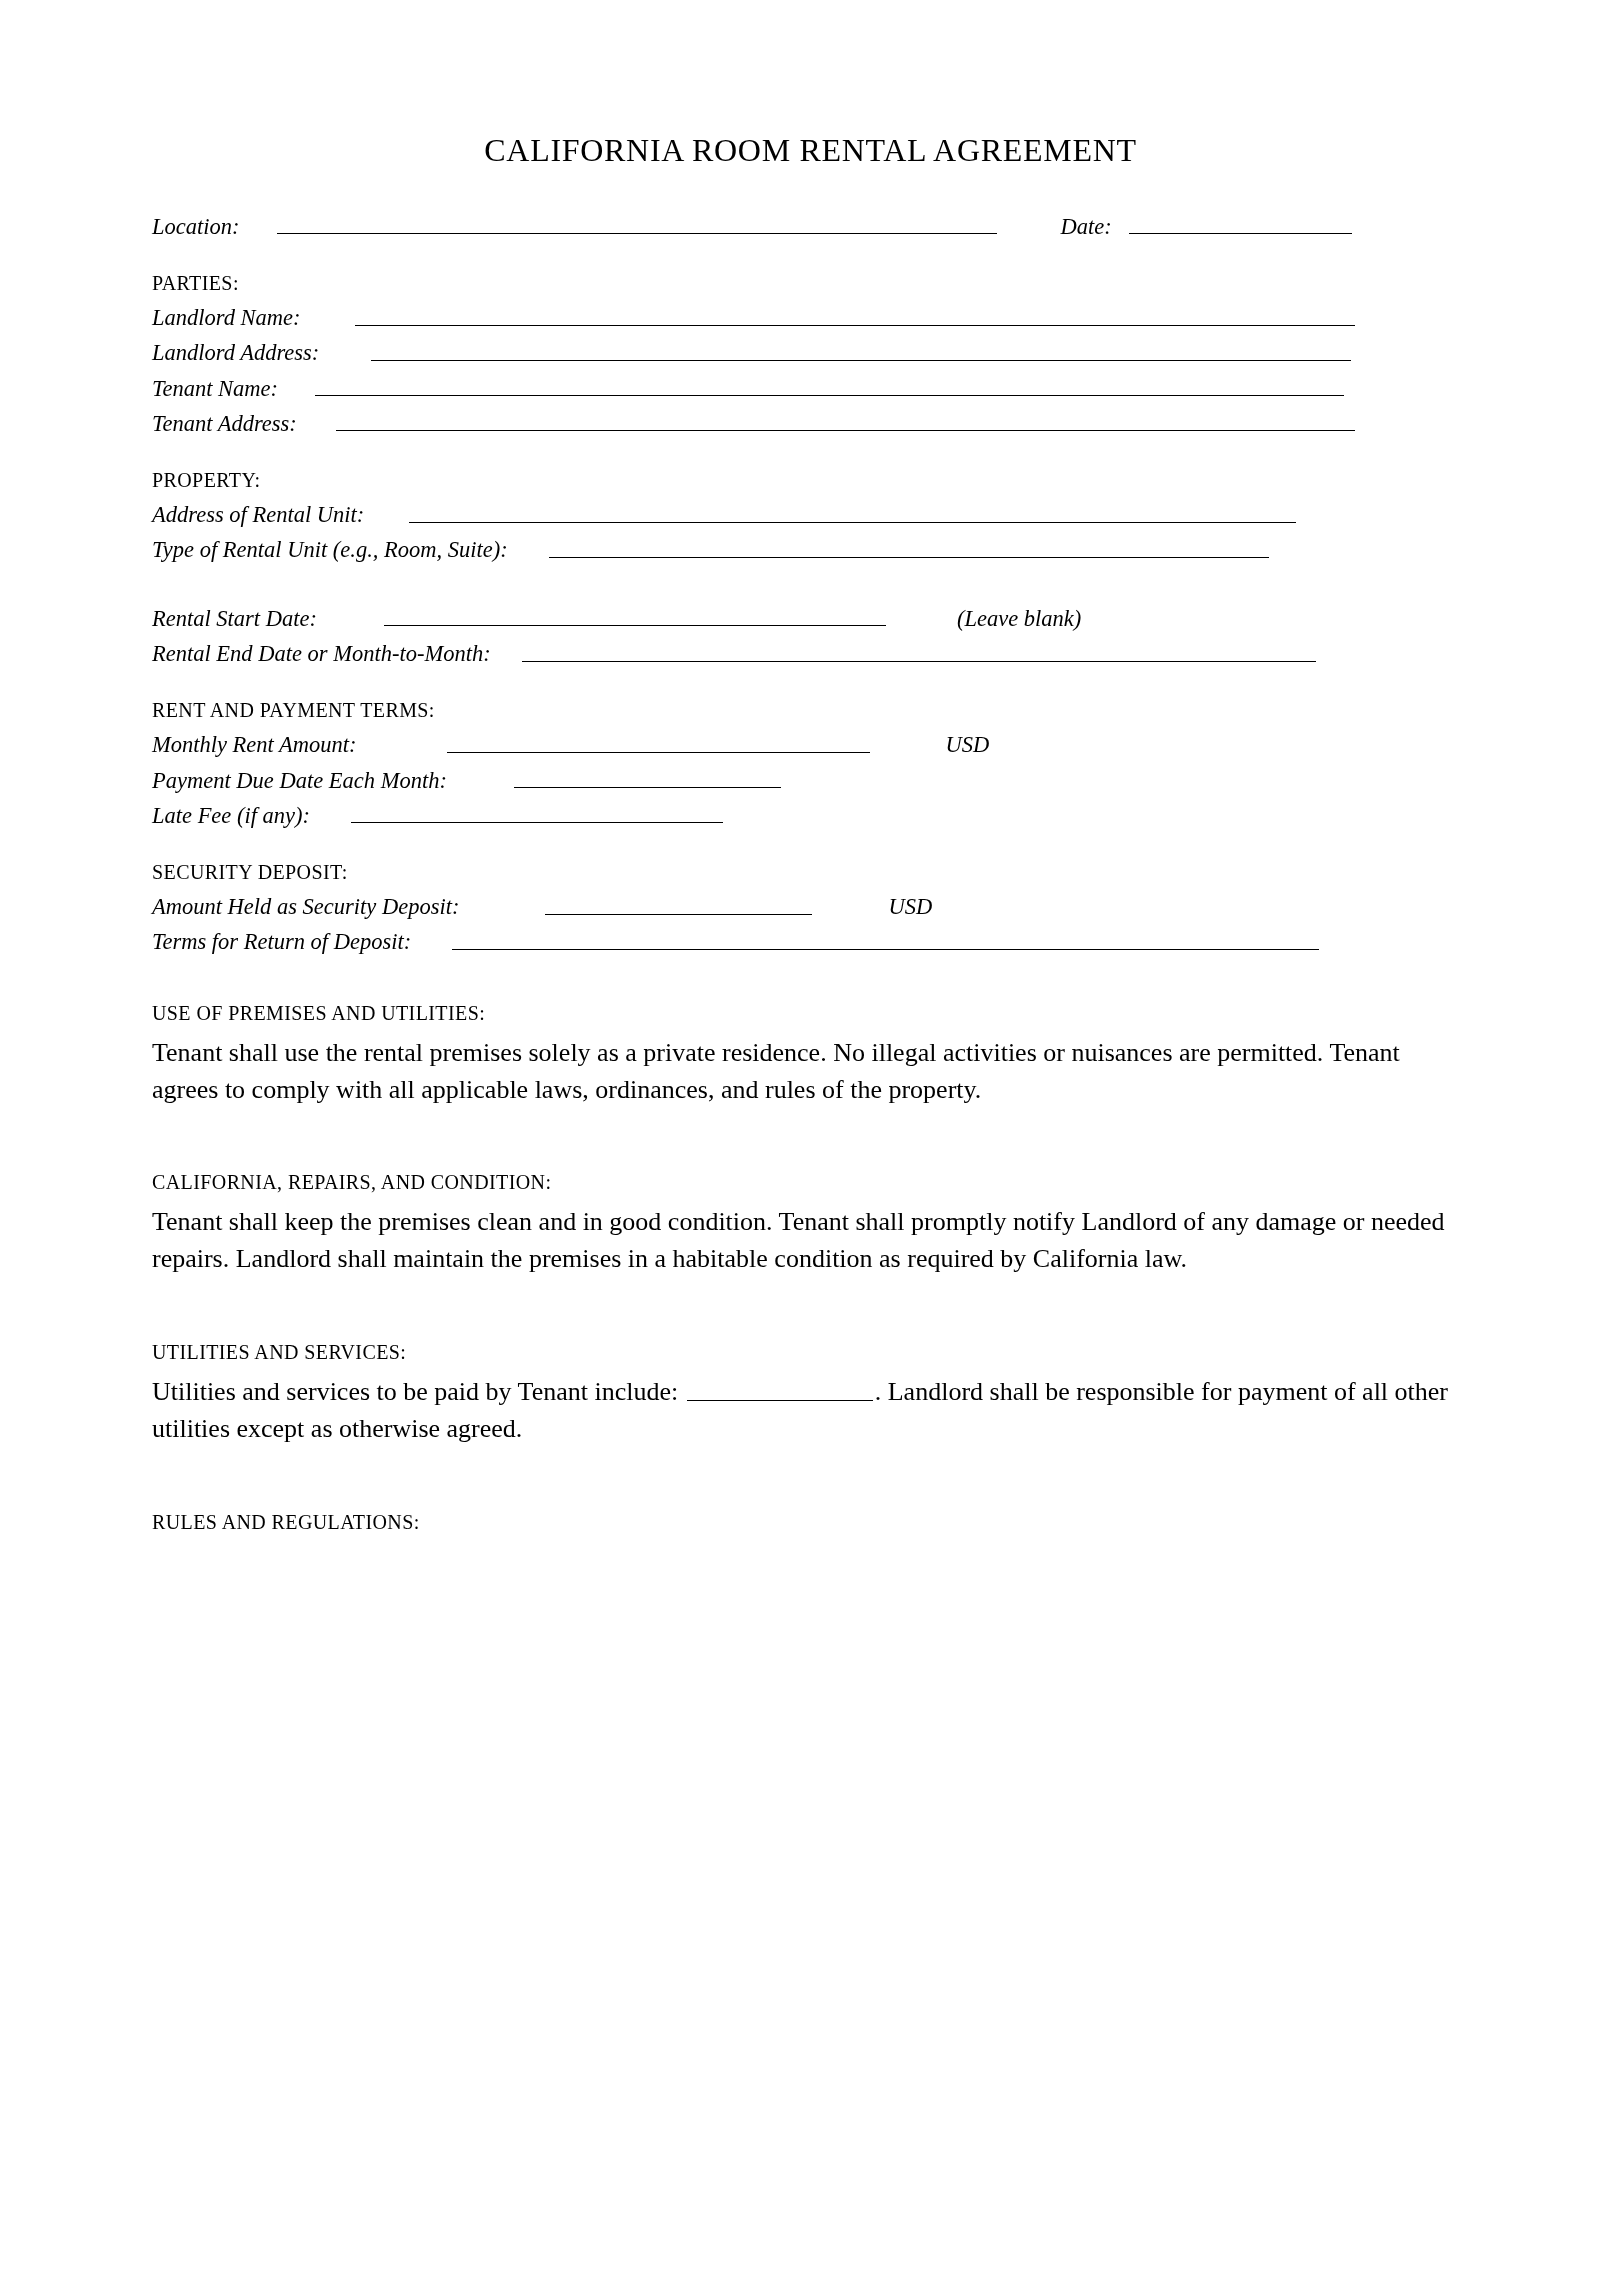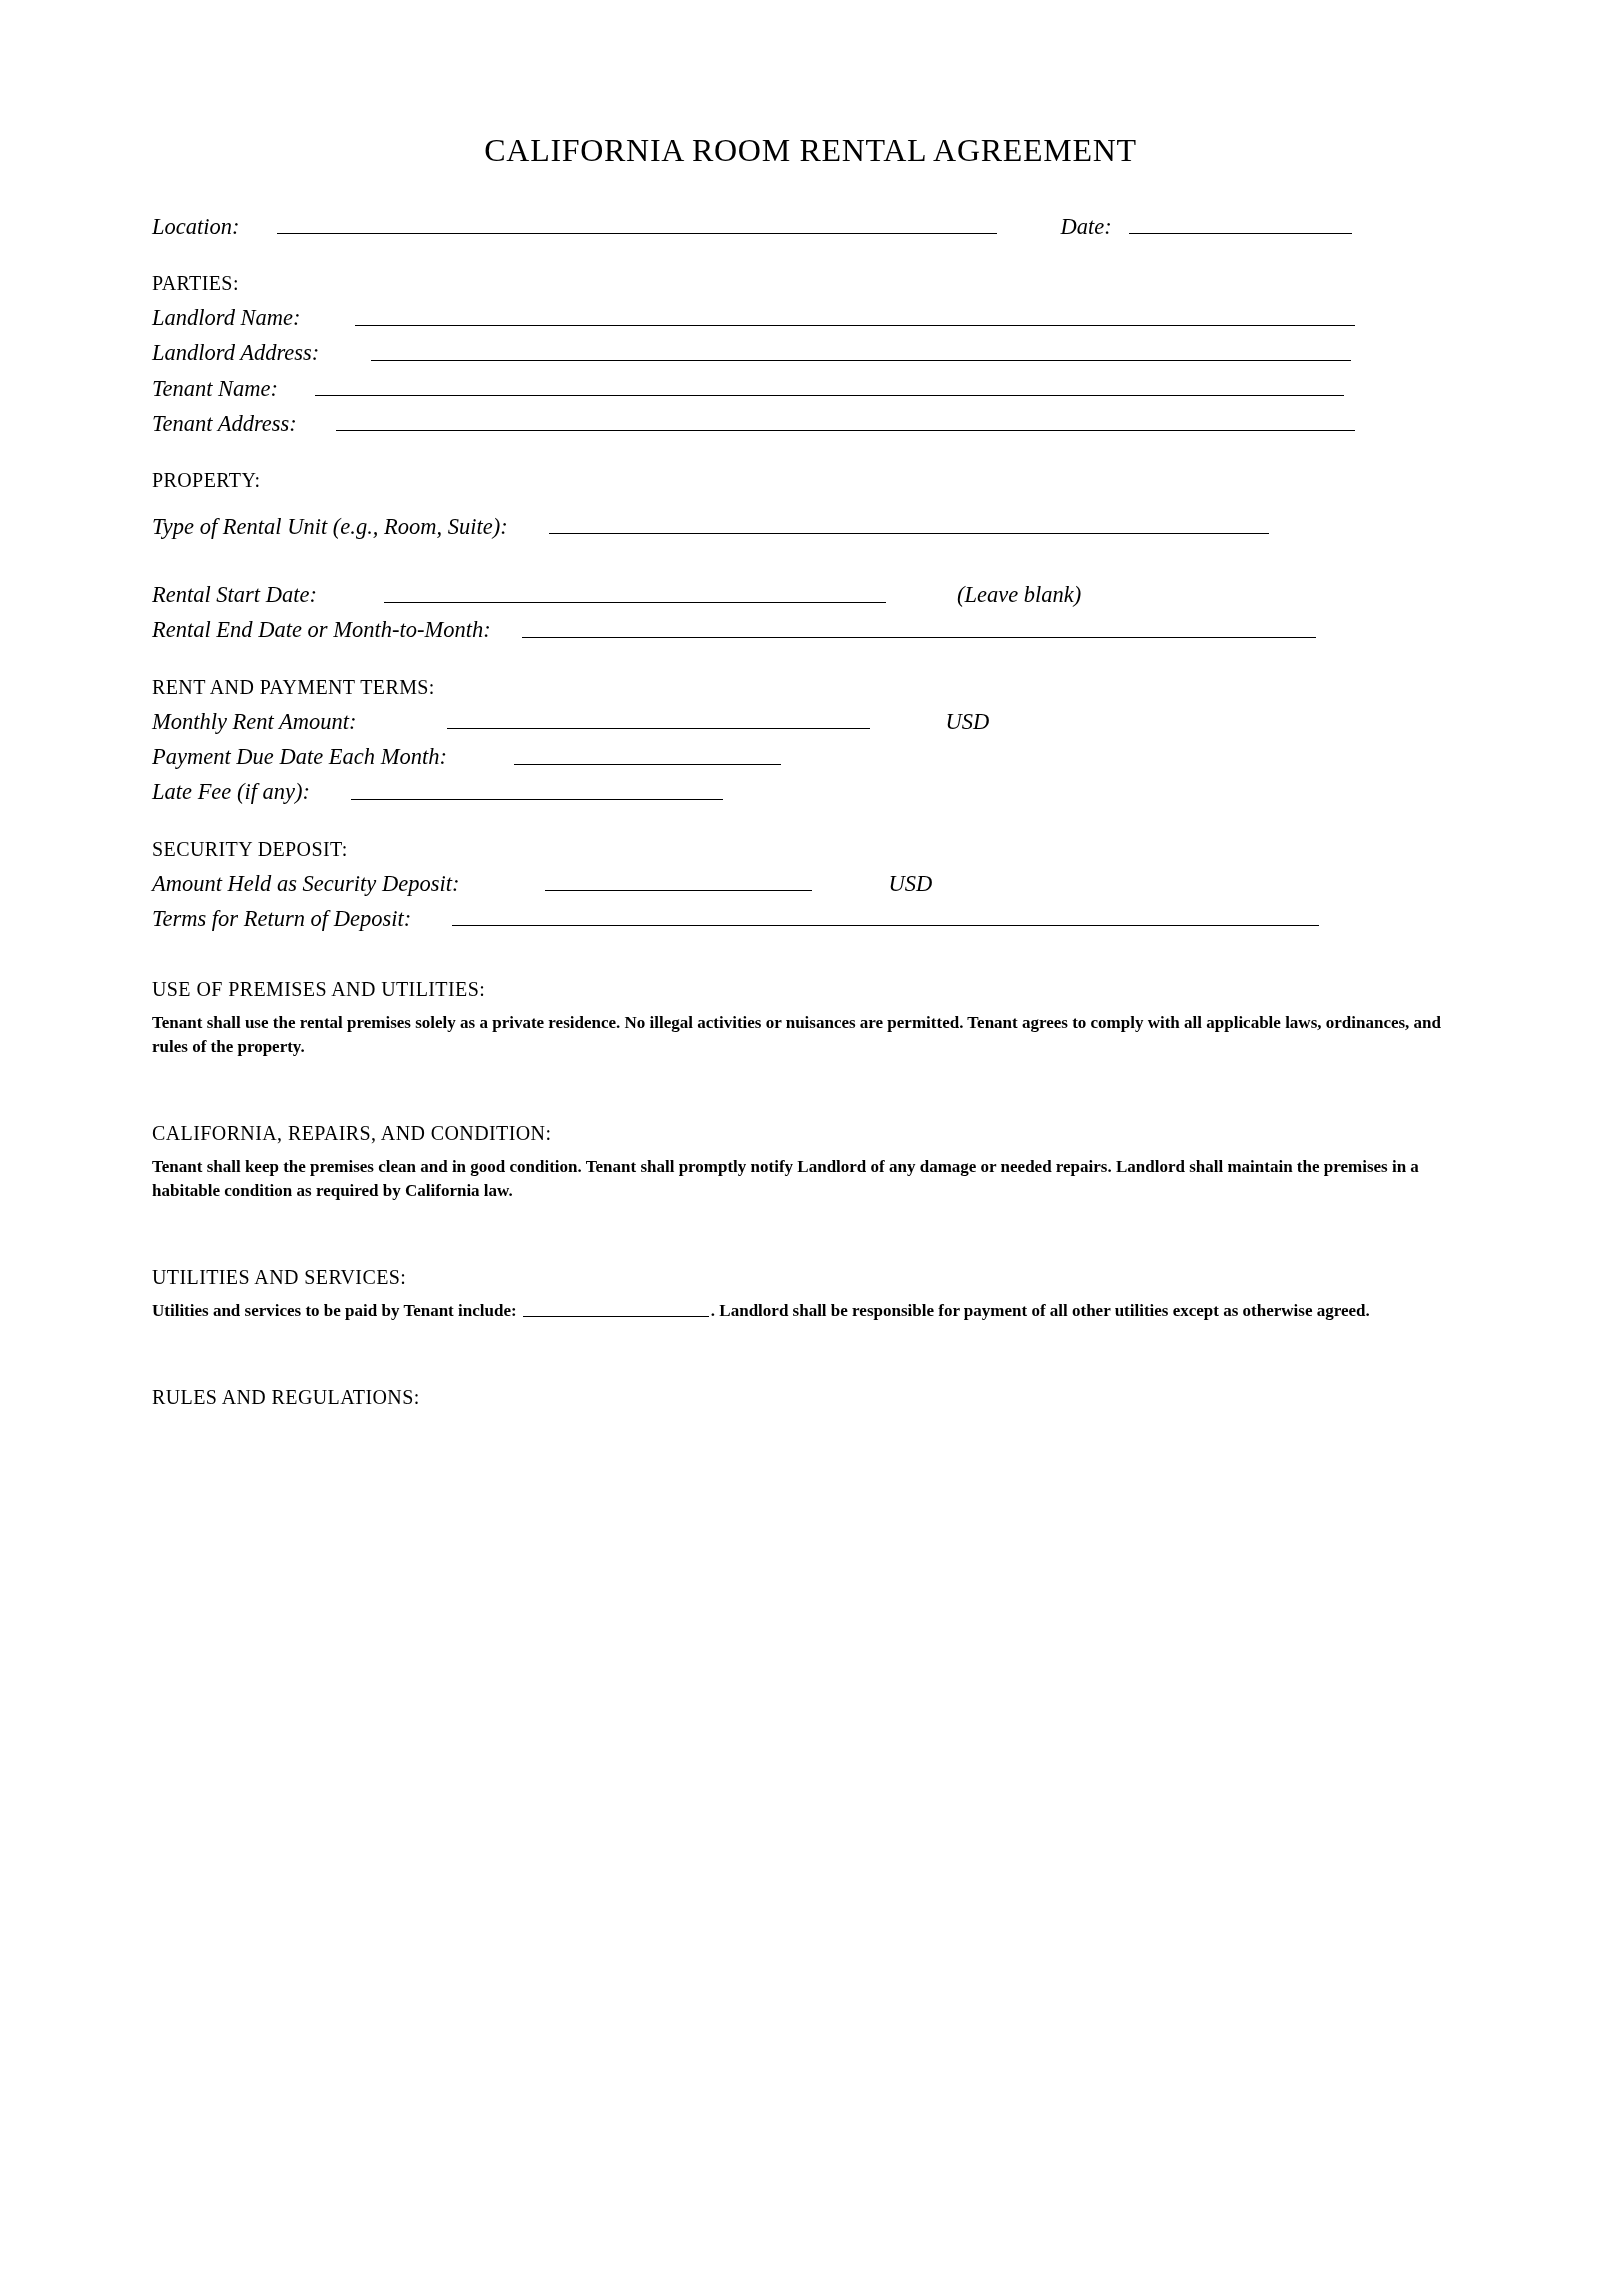--- a/index.html
+++ b/index.html
@@ -50,26 +50,25 @@
     white-space: nowrap;
     margin-left: 21.6px;
   }
 
   .section-head {
     font-size: 20px;
     letter-spacing: 0.4px;
   }
 
   .para {
-    font-size: 17px;
+    font-size: 26px;
     line-height: 1.42;
     text-align: left;
     margin: 9.8px 0 0 0;
     max-width: 1318px;
-    font-weight: bold;
   }
 
   .sp-xs { height: 11.8px; }
   .sp-m  { height: 33px; }
   .sp-l  { height: 47px; }
   .sp-xl { height: 63px; }
 
   .inline-blank {
     display: inline-block;
     border-bottom: 1.6px solid #000;
@@ -143,20 +142,24 @@
   <div class="row r-tenant-addr">
     <span class="label">Tenant Address:</span>
     <span class="blank"></span>
   </div>
 
   <div class="sp-m"></div>
 
   <div class="section-head">PROPERTY:</div>
   <div class="sp-xs"></div>
 
+  <div class="row r-unit-addr">
+    <span class="label">Address of Rental Unit:</span>
+    <span class="blank"></span>
+  </div>
   <div class="sp-xs"></div>
   <div class="row r-unit-type">
     <span class="label">Type of Rental Unit (e.g., Room, Suite):</span>
     <span class="blank"></span>
   </div>
 
   <div class="sp-m"></div>
 
   <div class="sp-xs"></div>
 

